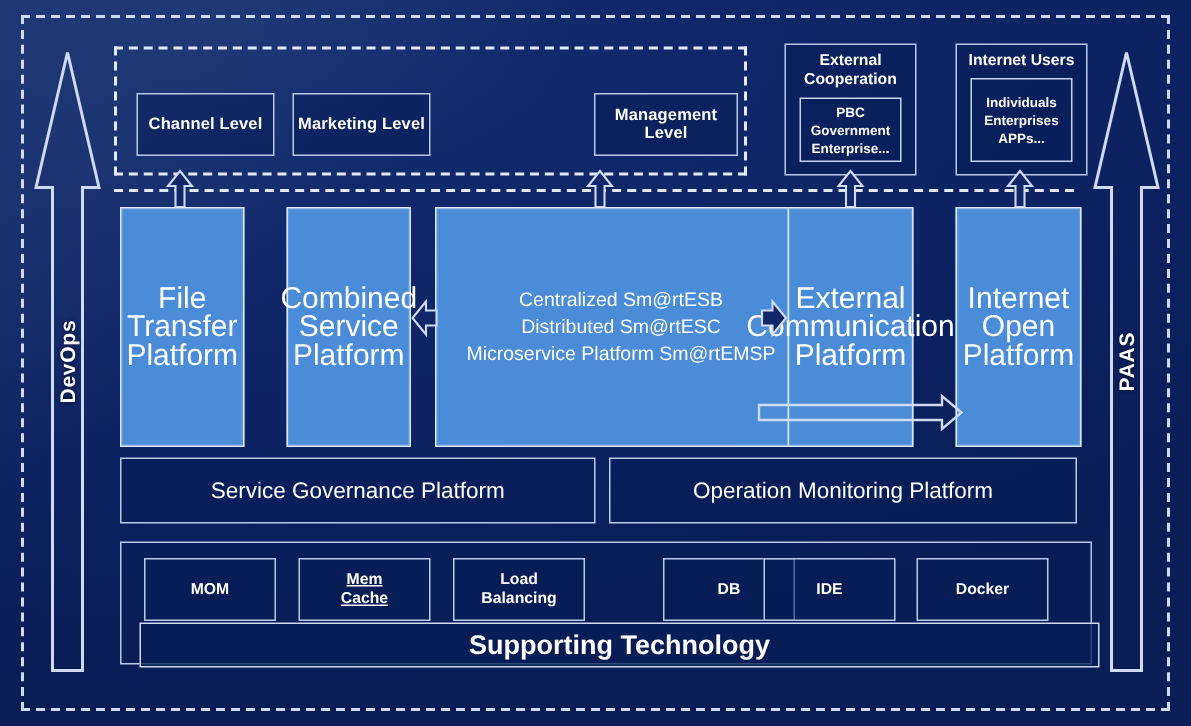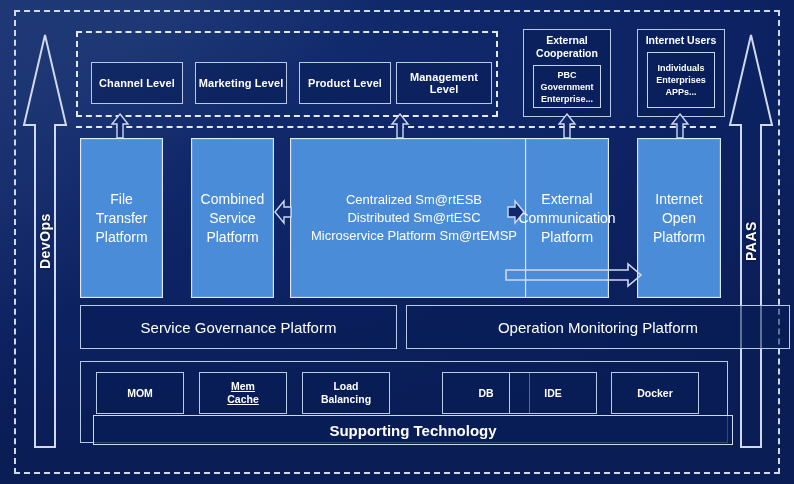--- a/index.html
+++ b/index.html
@@ -65,21 +65,21 @@
 
   
   .mid-dash{
     left:76px;top:126px;width:640px;height:0;
     border-top:2px dashed #e3eaf7;
   }
 
   
   .plat{
     top:138px;height:160px;
-    font-size:14px;line-height:19px;font-weight:normal;
+    font-size:20px;line-height:19px;font-weight:normal;
     padding:0 4px;
   }
   .plat.center{font-size:13px;line-height:18px;}
 
   
   .gov{
     top:305px;height:44px;font-size:15px;
   }
 
   
@@ -87,21 +87,21 @@
     left:80px;top:361px;width:648px;height:82px;
     border:1px solid #b9c9e8;
     background:rgba(8,30,85,0.35);
   }
   .tech-box{
     top:372px;height:42px;width:88px;
     font-size:10.5px;font-weight:bold;line-height:13px;
   }
   .support-bar{
     left:93px;top:415px;width:640px;height:30px;
-    font-size:15px;font-weight:bold;
+    font-size:18px;font-weight:bold;
     border:1px solid #cfd9ef;
     background:rgba(8,30,85,0.75);
   }
   .side-arrow-wrap{position:absolute;}
   .side-arrow-outline{
     position:absolute;left:0;top:0;width:46px;height:418px;
   }
   .side-arrow-label{
     position:absolute;left:0;top:0;width:46px;height:418px;
     display:flex;align-items:center;justify-content:center;
@@ -140,23 +140,20 @@
   </div>
 
   <div class="abs apps-dashed"></div>
 
   <div class="abs dark-box level-box" style="left:91px;">
     <span>Channel Level</span>
   </div>
   <div class="abs dark-box level-box" style="left:195px;">
     <span>Marketing Level</span>
   </div>
-  <div class="abs dark-box level-box" style="left:299px;">
-    <span>Product Level</span>
-  </div>
   <div class="abs dark-box level-box" style="left:396px;width:96px;">
     <span>Management Level</span>
   </div>
 
   <div class="abs dark-box ext-outer" style="left:523px;">
     <div class="ext-title">
       <div>External</div>
       <div>Cooperation</div>
     </div>
     <div class="ext-inner" style="top:35px;bottom:8px;">
@@ -243,21 +240,21 @@
     <polygon points="17,15 8,4 8,10 1,10 1,20 8,20 8,26" fill="#10286a" stroke="#cfd9ef" stroke-width="1.4"></polygon>
   </svg>
 
   <svg class="abs" style="left:506px;top:262px;width:136px;height:26px;" viewBox="0 0 136 26">
     <polygon points="0,8 122,8 122,2 135,13 122,24 122,18 0,18" fill="none" stroke="#cfd9ef" stroke-width="1.6"></polygon>
   </svg>
 
   <div class="abs dark-box gov" style="left:80px;width:317px;text-align:center;">
     <span>Service Governance Platform</span>
   </div>
-  <div class="abs dark-box gov" style="left:406px;width:384px;">
+  <div class="abs dark-box gov" style="left:406px;width:312px;">
     <span>Operation Monitoring Platform</span>
   </div>
 
   <div class="abs tech-outer"></div>
 
   <div class="abs dark-box tech-box" style="left:96px;">
     <div>
         <div>MOM</div>
       </div>
   </div>

